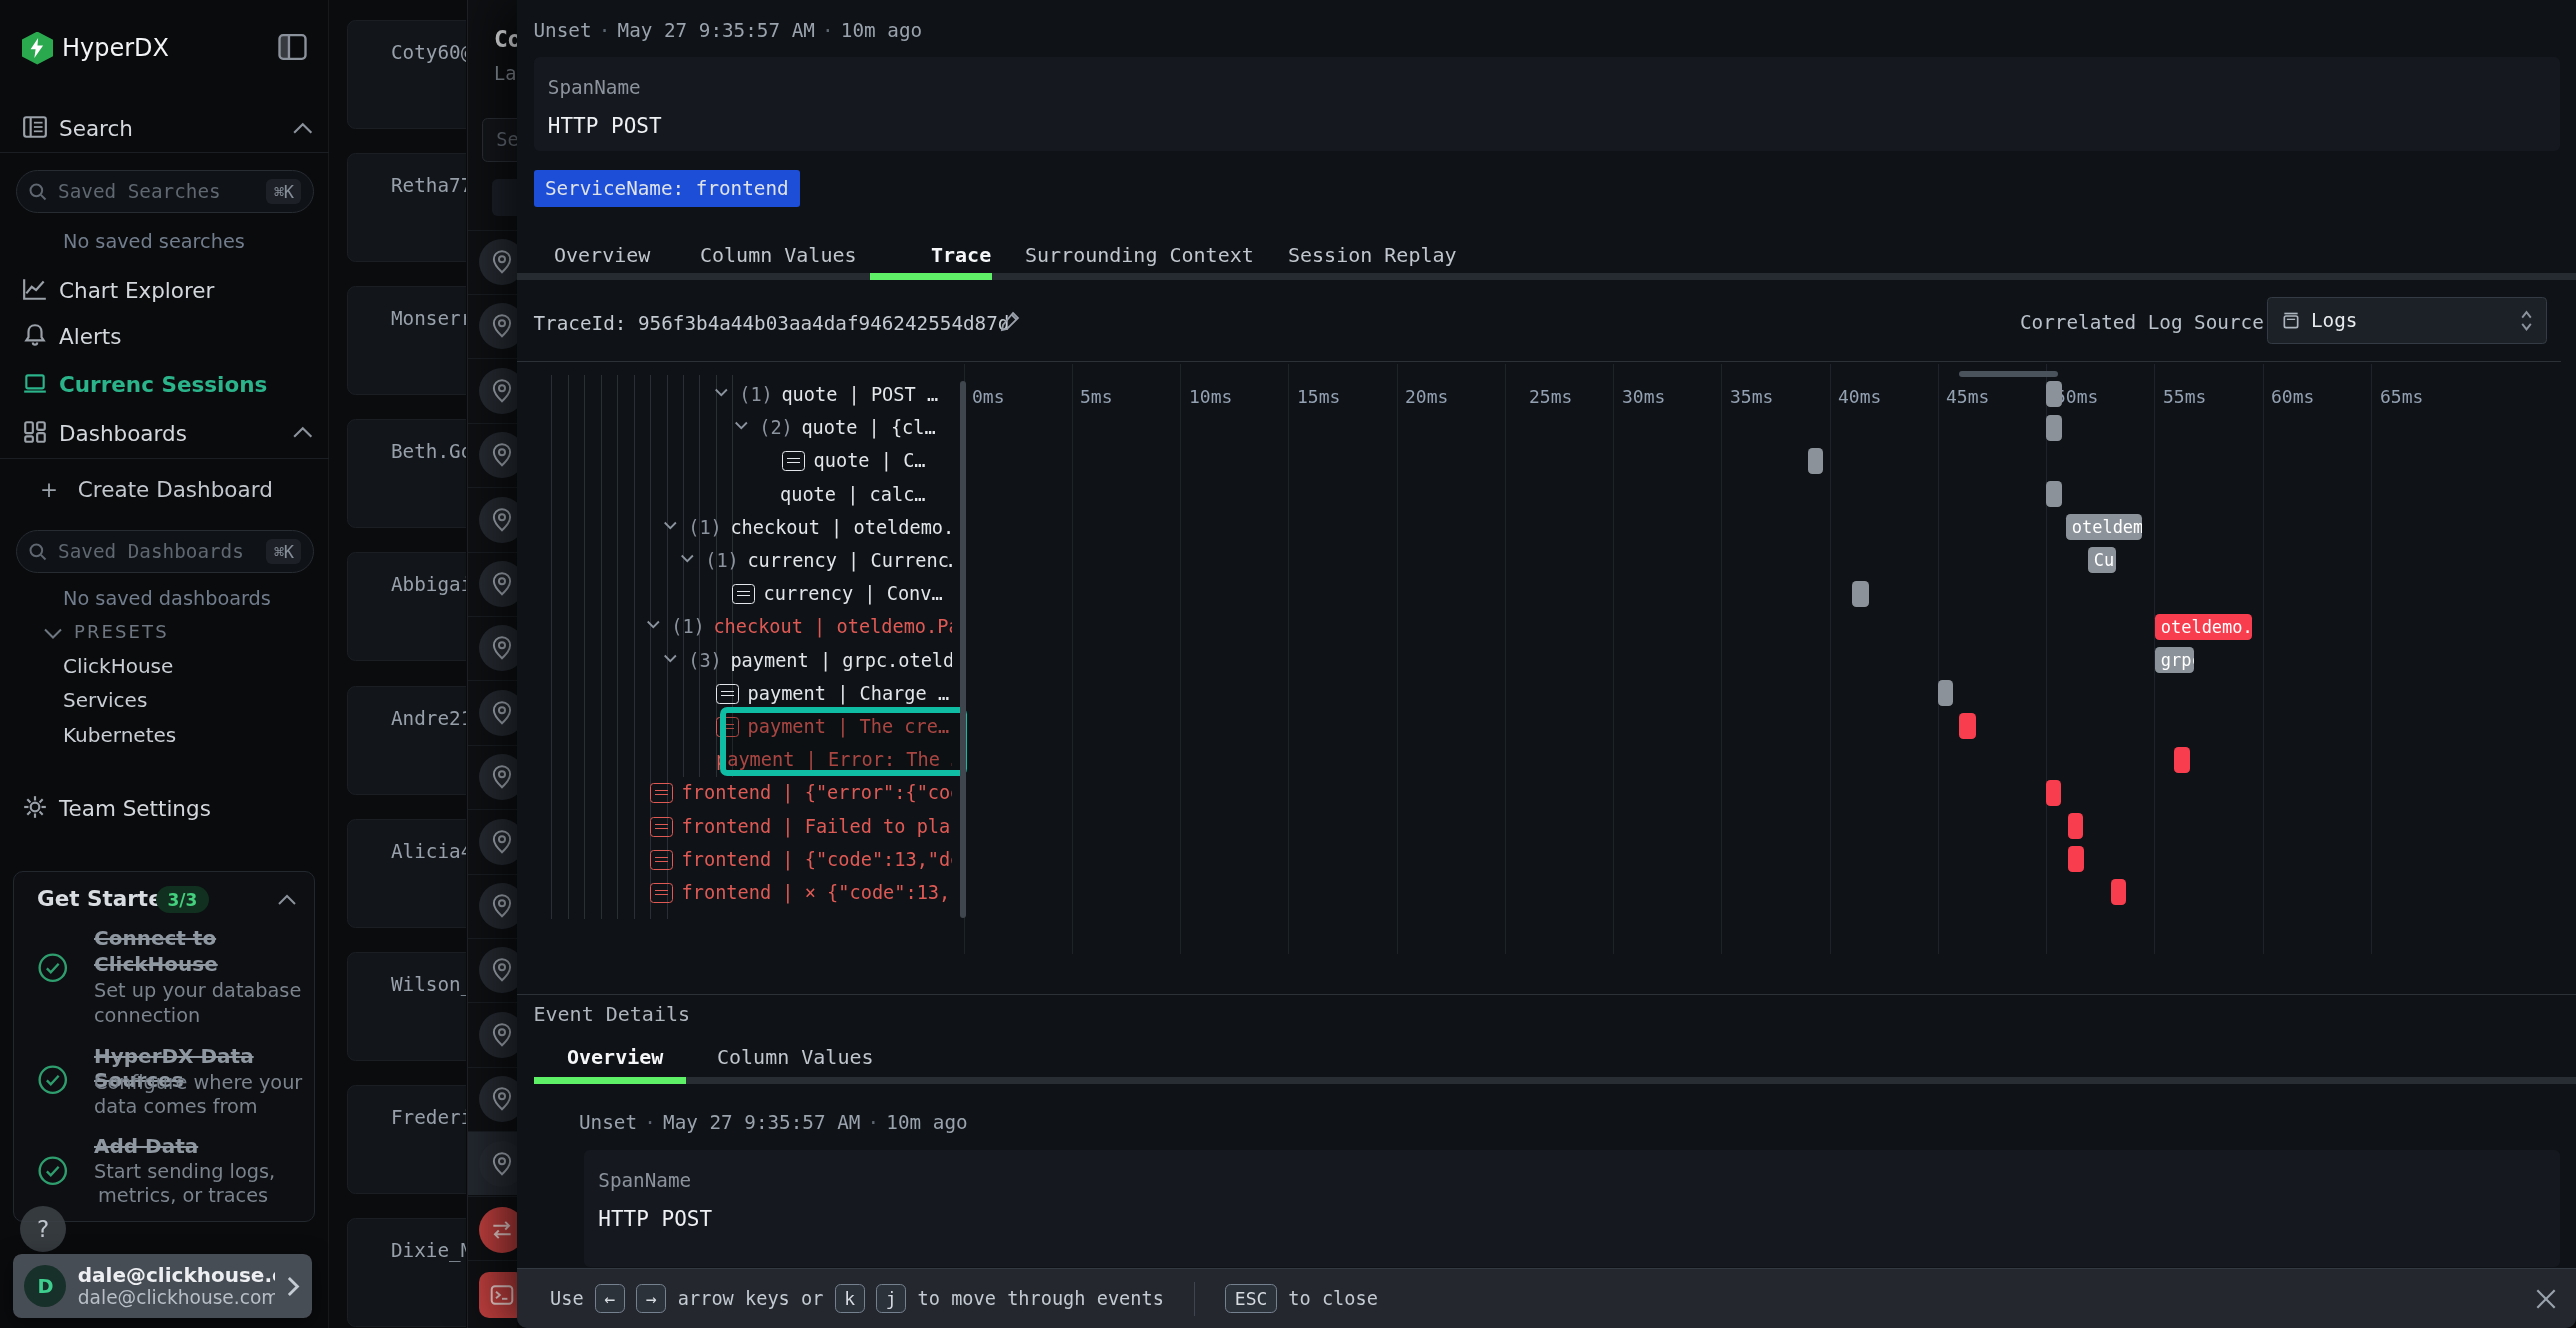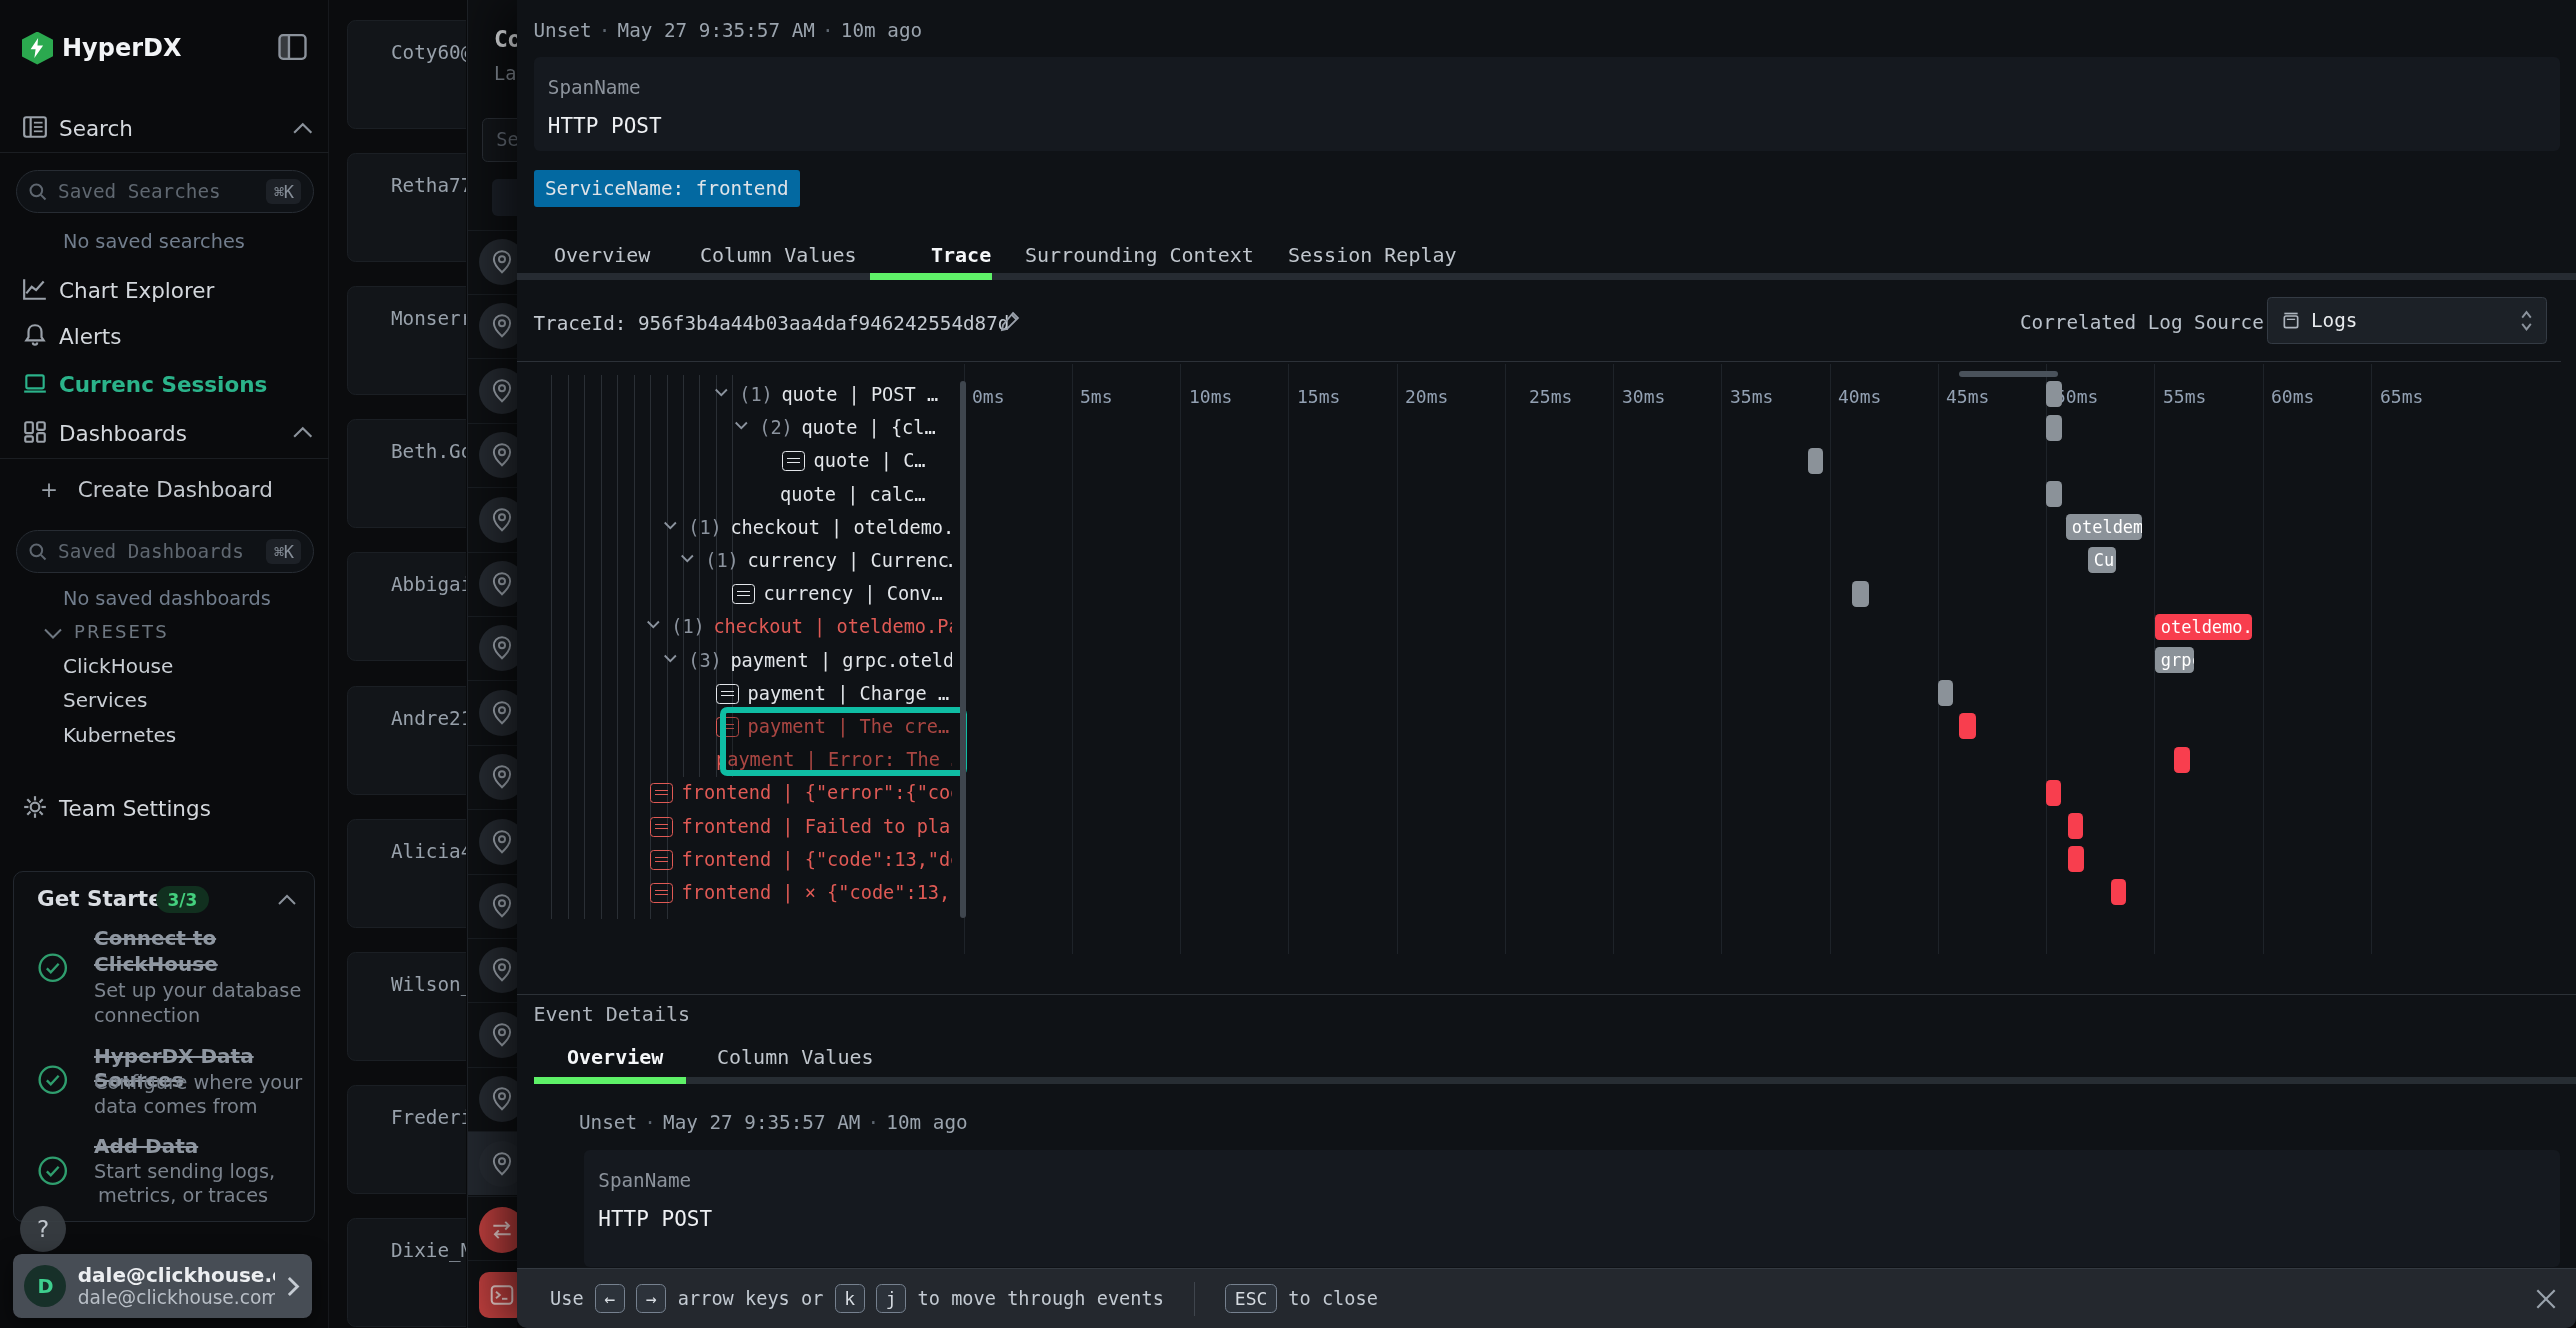--- a/index.html
+++ b/index.html
@@ -52,21 +52,21 @@
   .pin-hl { position:absolute; left:0; width:50px; height:63px; background:#23282f; }
 
   
   #drawer { left:517px; top:0; width:2059px; height:1328px; background:#0f1216;
             box-shadow:-17px 0 50px rgba(0,0,0,.6); border-radius:0 0 10px 10px; }
   .status-line { font-family:"DejaVu Sans Mono", monospace; font-size:19.3px; color:#9aa3ad; }
   .status-dot { color:#5d6670; padding:0 7.2px; }
   .panel-card { background:#15191f; border-radius:5.7px; }
   .card-label { font-family:"DejaVu Sans Mono", monospace; font-size:19.3px; color:#8c939c; }
   .card-value { font-family:"DejaVu Sans Mono", monospace; font-size:21px; color:#eef0f3; }
-  .svc-chip { background:#0369a1; border-radius:2.9px; padding:7.2px 11.4px; font-family:"DejaVu Sans Mono", monospace;
+  .svc-chip { background:#1d4ed8; border-radius:2.9px; padding:7.2px 11.4px; font-family:"DejaVu Sans Mono", monospace;
               font-size:19.3px; color:#dfe3e8; display:inline-block;text-align:center; }
   .tab { position:absolute; font-family:"DejaVu Sans Mono", monospace; font-size:20px; color:#c0c6cd; top:243px; }
   .tab.active { color:#f4f6f8; font-weight:bold;margin-left:24px; }
   .tab-track { left:0; top:273px; width:2059px; height:7.2px; background:#262b32; }
   .tab-green { top:273px; height:7.2px; background:#5ef168; }
   .trace-id { font-family:"DejaVu Sans Mono", monospace; font-size:19.3px; color:#c4cad1; }
   .corr-label { font-family:"DejaVu Sans Mono", monospace; font-size:19.3px; color:#b9c1ca; }
   .log-dd { border:0.7px solid #343b44; background:#1c2127; border-radius:4.3px; display:flex; align-items:center;
             padding:0 13px; gap:10px; }
   .log-dd .dd-text { font-family:"DejaVu Sans Mono", monospace; font-size:19.3px; color:#e8ebee; flex:1; }
@@ -110,21 +110,21 @@
 <body>
 
 <div id="stage">
 
   <div id="sidebar" class="abs">
     <div class="abs" style="left:21.5px; top:31.5px; width:31.5px; height:33px; background:#2ba94f; clip-path:polygon(50% 0,100% 25%,100% 75%,50% 100%,0 75%,0 25%); display:flex; align-items:center; justify-content:center;">
       <svg width="15.7" height="20" viewBox="0 0 12 16">
           <polygon points="7,0 1,9 5,9 4,16 11,6 6.5,6" fill="#fff"></polygon>
         </svg>
     </div>
-    <div class="abs nav-label" style="left:62px; top:34px; font-size:24px; font-weight:bold; color:#f2f4f6;">HyperDX</div>
+    <div class="abs nav-label" style="left:62px; top:34px; font-size:24px; font-weight:normal; color:#f2f4f6;">HyperDX</div>
     <svg class="abs" style="left:278px; top:34px;" width="29" height="26" viewBox="0 0 24 22">
         <rect x="1" y="1" width="22" height="20" rx="3" fill="none" stroke="#8b929b" stroke-width="2"></rect>
         <line x1="9" y1="1" x2="9" y2="21" stroke="#8b929b" stroke-width="2"></line>
         <rect x="1" y="1" width="8" height="20" rx="2" fill="#8b929b" opacity=".35"></rect>
       </svg>
 
     <svg class="abs nav-ico" style="left:21.5px; top:114px;" width="26" height="26" viewBox="0 0 24 24">
         <rect x="2" y="3" width="20" height="18" rx="2" fill="none" stroke="currentColor" stroke-width="2"></rect>
         <line x1="8" y1="3" x2="8" y2="21" stroke="currentColor" stroke-width="2"></line>
         <line x1="11" y1="8" x2="19" y2="8" stroke="currentColor" stroke-width="1.6"></line>

